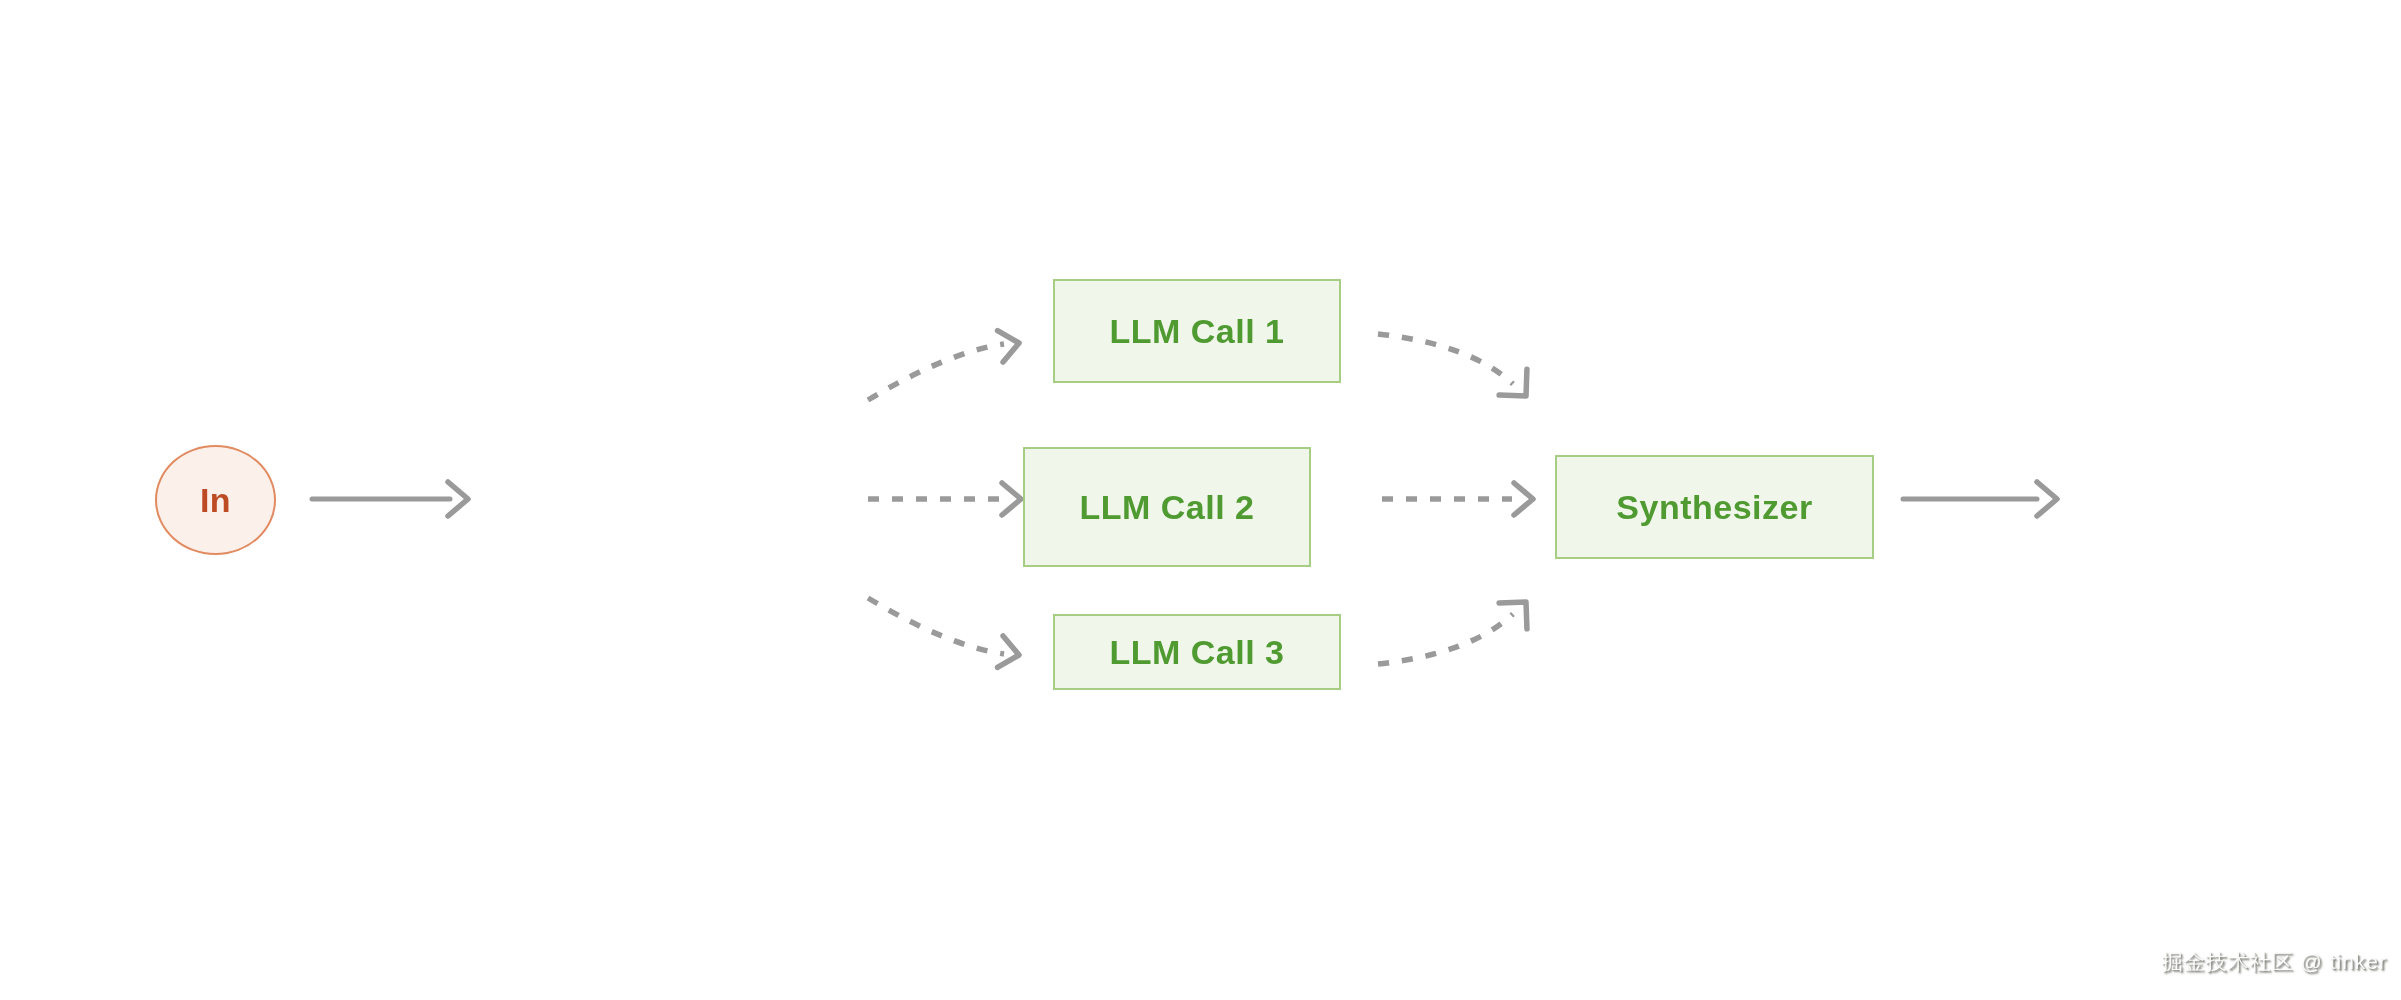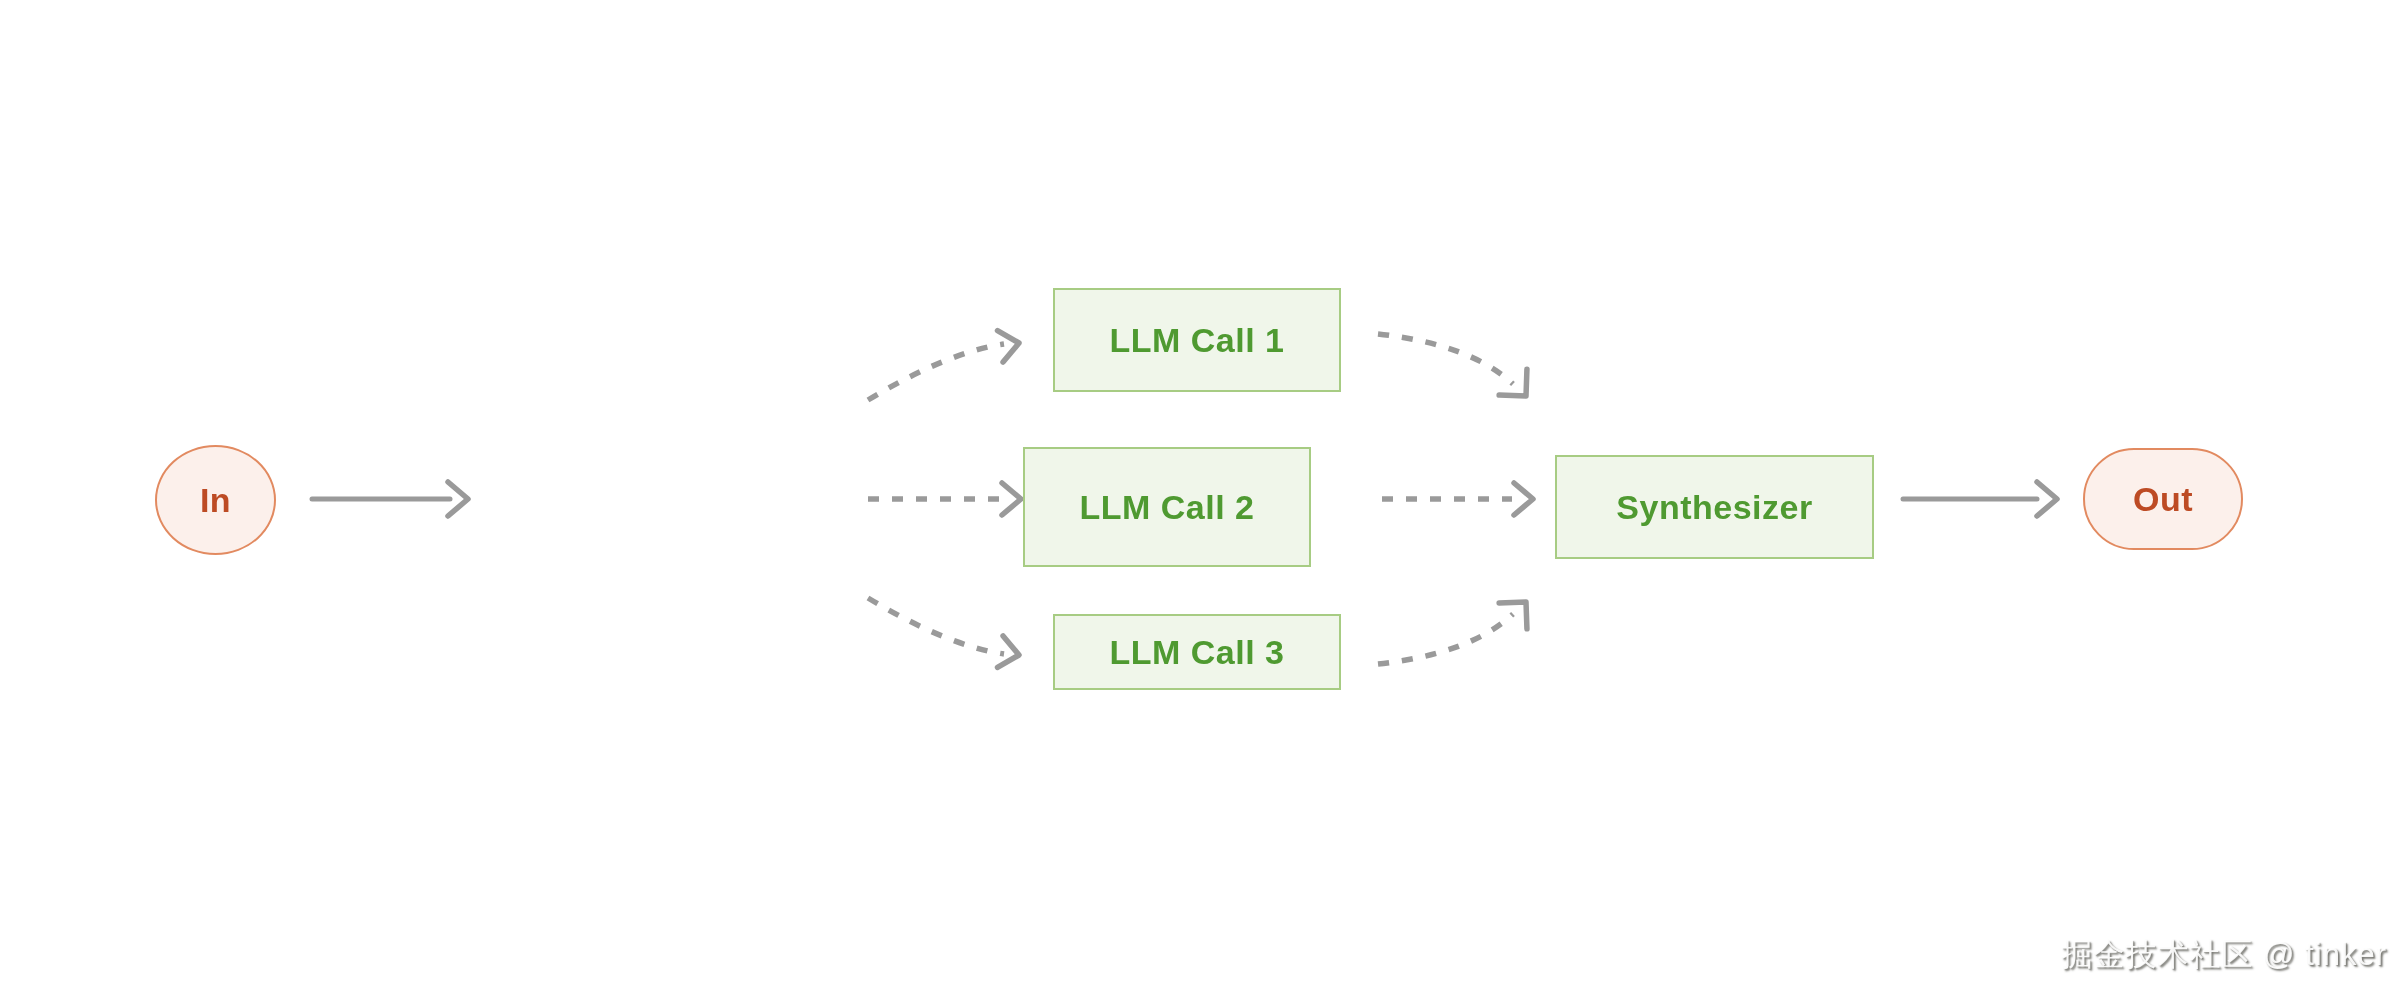--- a/index.html
+++ b/index.html
@@ -37,31 +37,31 @@
     background: #f0f6ea;
     border: 2px solid #a7cc83;
     color: #4f9a31;
   }
   .node.peach {
     background: #fcf0eb;
     border: 2px solid #e28a60;
     color: #bd4b24;
   }
   .node.orchestrator { left: 493px;  top: 447px; width: 346px; height: 104px; }
-  .node.llm1         { left: 1053px; top: 288px; width: 288px; height: 104px; }
+  .node.llm1         { left: 1053px; top: 279px; width: 288px; height: 104px; }
   .node.llm2         { left: 1023px; top: 447px; width: 288px; height: 120px; }
   .node.llm3         { left: 1053px; top: 614px; width: 288px; height: 76px; }
   .node.synthesizer  { left: 1555px; top: 447px; width: 319px; height: 104px; margin-top: 8px; }
   .node.in  { left: 155px;  top: 445px; width: 121px; height: 110px; border-radius: 50%; }
   .node.out { left: 2083px; top: 448px; width: 160px; height: 102px; border-radius: 60px; }
   .watermark {
     position: absolute;
     right: 14px;
     bottom: 24px;
-    font-size: 31px;
+    font-size: 21px;
     font-weight: normal;
     color: rgba(255,255,255,0.92);
     text-shadow: 2px 2px 2px rgba(110,110,105,0.85), 1px 1px 1px rgba(130,130,125,0.6);
     letter-spacing: 1px;
     text-align: right;
   }
   .edge-line {
     stroke: #9a9a9a;
     fill: none;
   }
@@ -137,19 +137,16 @@
   </div>
 
   <div class="node green llm3">
     <span>LLM Call 3</span>
   </div>
 
   <div class="node green synthesizer">
     <span>Synthesizer</span>
   </div>
 
-  <div class="node peach out">
-    <span>Out</span>
-  </div>
 
   <div class="watermark">掘金技术社区 @ tinker</div>
 
 </div>
 
 </body></html>

